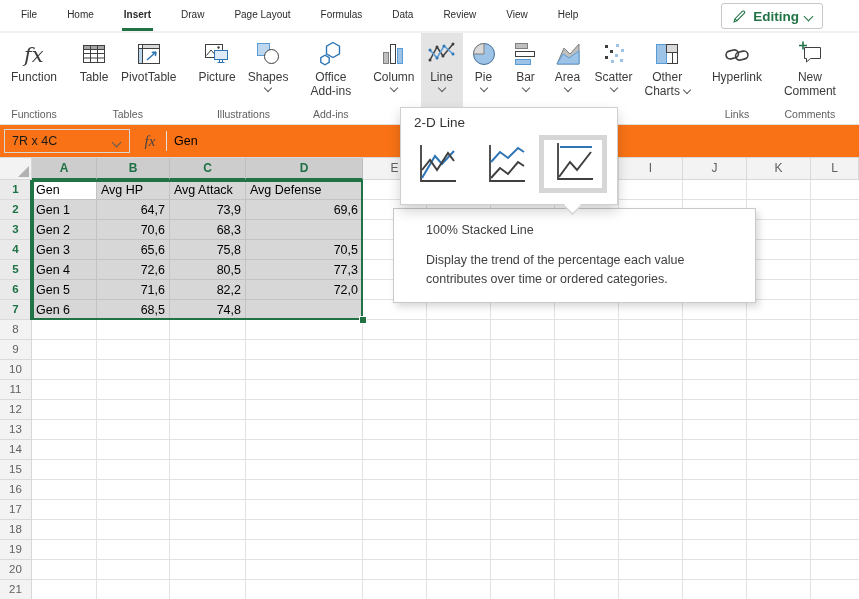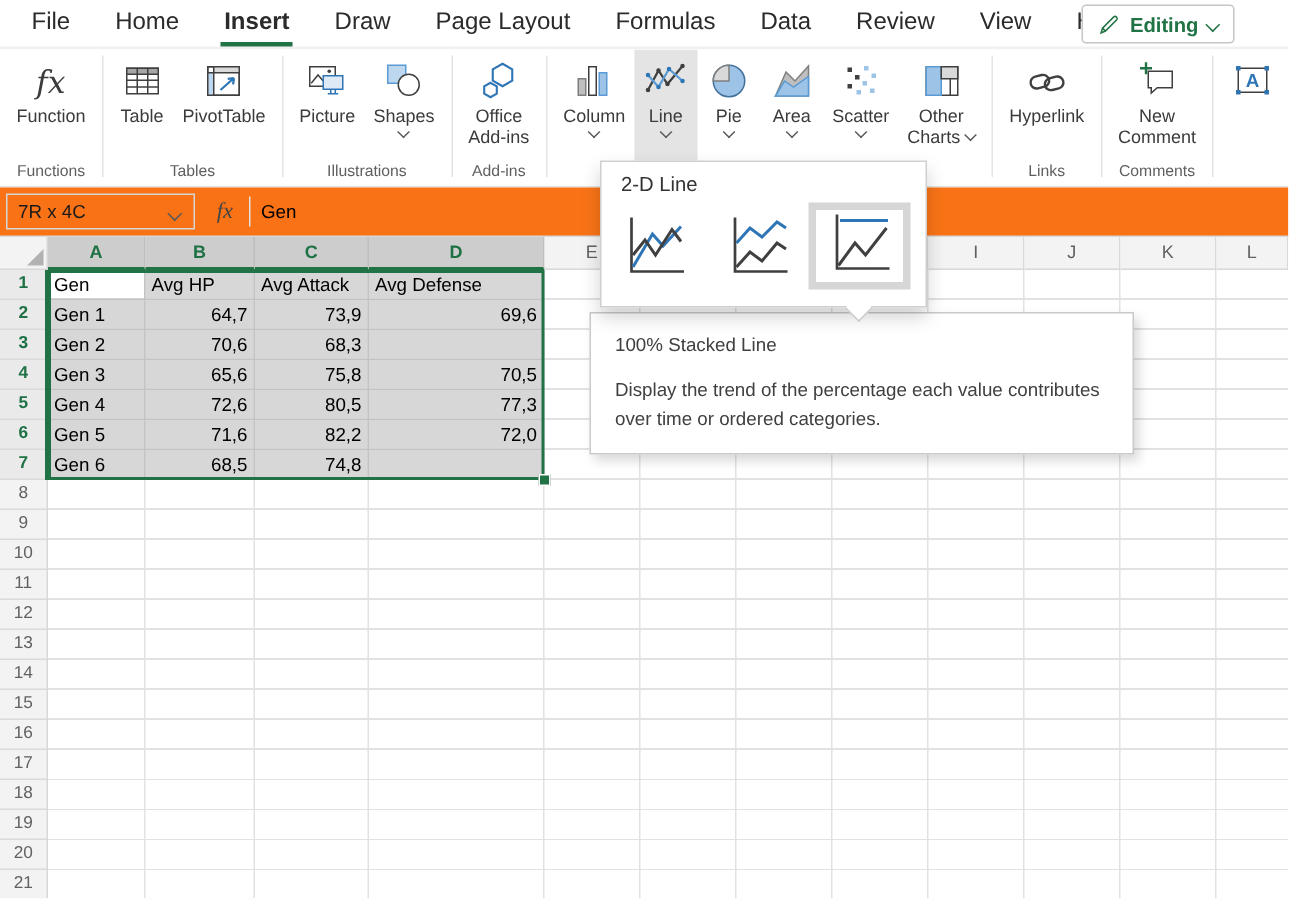--- a/index.html
+++ b/index.html
@@ -3,21 +3,21 @@
 <meta charset="utf-8">
 <style>
   html,body{margin:0;padding:0;background:#fff;}
   .app{position:relative;width:859px;height:599px;overflow:hidden;background:#fff;
        font-family:"Liberation Sans","DejaVu Sans",sans-serif;color:#262626;}
 
   
   .menubar{position:absolute;left:0;top:0;width:859px;height:33px;box-sizing:border-box;
            border-bottom:2px solid #F1F1F1;background:#fff;}
   .mtabs{display:flex;padding-left:6px;height:31px;}
-  .mtab{padding:0 15px;line-height:30px;font-size:16px;color:#2B2B2B;position:relative;cursor:pointer;white-space:nowrap;}
+  .mtab{padding:0 15px;line-height:30px;font-size:10px;color:#2B2B2B;position:relative;cursor:pointer;white-space:nowrap;}
   .mtab.active{font-weight:600;}
   .mtab.active::after{content:'';position:absolute;left:13px;right:13px;bottom:0;height:3px;background:#217346;}
   .editing-btn{position:absolute;right:36px;top:3px;height:26px;box-sizing:border-box;border:1px solid #C6C6C6;
            border-radius:3px;display:flex;align-items:center;gap:6px;padding:0 10px;color:#217346;
            font-size:13.5px;font-weight:600;background:#fff;cursor:pointer;}
   .chev{display:inline-block;width:6px;height:6px;border-right:1.4px solid currentColor;
         border-bottom:1.4px solid currentColor;transform:rotate(45deg);}
 
   
   .ribbon{position:absolute;left:0;top:33px;width:859px;height:92px;box-sizing:border-box;background:#fff;
@@ -80,21 +80,21 @@
   .panel-title{position:absolute;left:13px;top:7px;font-size:13.5px;color:#333;}
   .thumb{position:absolute;top:33px;width:46px;height:46px;cursor:pointer;}
   .thumb-hl{position:absolute;left:138px;top:27px;width:68px;height:58px;box-sizing:border-box;border:5px solid #D6D6D6;
         display:flex;align-items:center;justify-content:center;background:#fff;cursor:pointer;}
   .beak{position:absolute;left:566px;top:199px;width:12px;height:12px;background:#fff;
         border-right:1px solid #C8C8C8;border-bottom:1px solid #C8C8C8;transform:rotate(45deg);z-index:31;}
 
   
   .tooltip{position:absolute;left:393px;top:208px;width:363px;box-sizing:border-box;background:#fff;
         border:1px solid #C9C9C9;box-shadow:3px 4px 7px rgba(0,0,0,0.15);z-index:29;
-        padding:12px 16px 14px;font-size:12.5px;color:#404040;line-height:1.5;}
+        padding:12px 32px 14px;font-size:12.5px;color:#404040;line-height:1.5;}
   .tooltip p{margin:11px 0 0;}
 </style>
 </head>
 <body>
 
 <div class="app">
 
   <div class="menubar">
     <div class="mtabs">
         <div class="mtab">File</div>
@@ -265,20 +265,35 @@
           </div>
           <div class="rbtn">
             <div class="ricon">
               <svg width="30" height="30" viewBox="0 0 30 30" fill="none">
                 <circle cx="15" cy="15" r="10.5" fill="#9DC3E6" stroke="#41719C"></circle>
                 <path d="M15,15 L15,4.5 A10.5,10.5 0 0 0 4.5,15 Z" fill="#D9D9D9" stroke="#7F7F7F"></path>
               </svg>
             </div>
             <div class="rlabel">
               <div class="rline">Pie</div>
+            </div>
+            <div class="rchev">
+              <span class="chev"></span>
+            </div>
+          </div>
+          <div class="rbtn">
+            <div class="ricon">
+              <svg width="30" height="30" viewBox="0 0 30 30" fill="none">
+                <rect x="4.5" y="4.5" width="12" height="5" fill="#BFBFBF" stroke="#7F7F7F"></rect>
+                <rect x="4.5" y="12.5" width="19" height="5" fill="#fff" stroke="#3F3F3F"></rect>
+                <rect x="4.5" y="20.5" width="15" height="5" fill="#9DC3E6" stroke="#5B9BD5"></rect>
+              </svg>
+            </div>
+            <div class="rlabel">
+              <div class="rline">Bar</div>
             </div>
             <div class="rchev">
               <span class="chev"></span>
             </div>
           </div>
           <div class="rbtn">
             <div class="ricon">
               <svg width="30" height="30" viewBox="0 0 30 30" fill="none">
                 <path d="M4,25 L11,9 L17,15 L26,5 V25 Z" fill="#BFBFBF" stroke="#7F7F7F"></path>
                 <path d="M4,25 L10,15 L16,19 L26,12 V25 Z" fill="#9DC3E6" stroke="#5B9BD5"></path>

